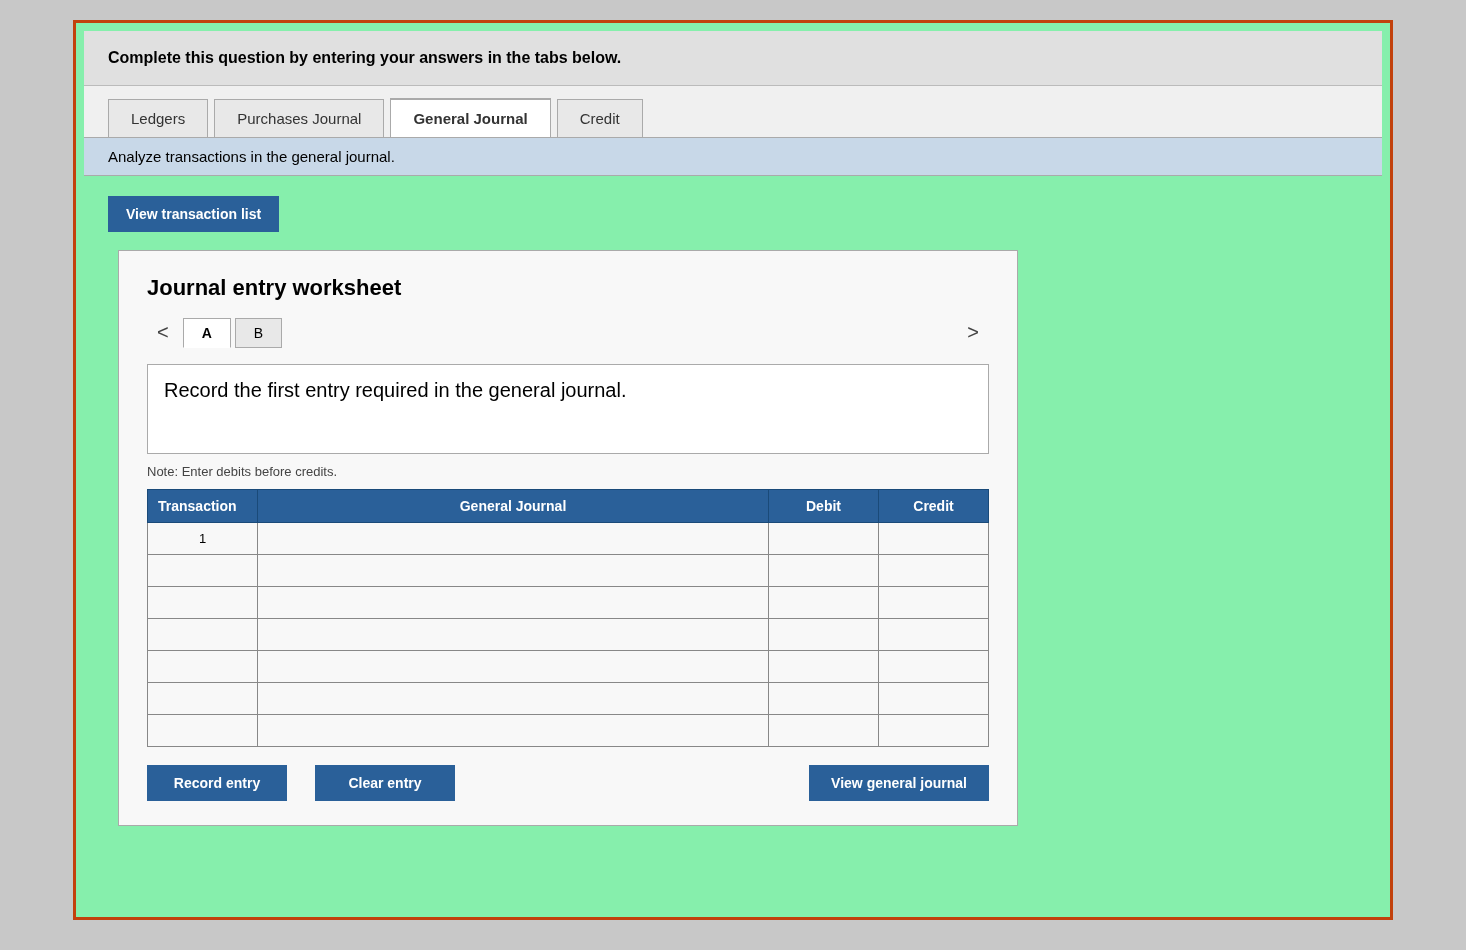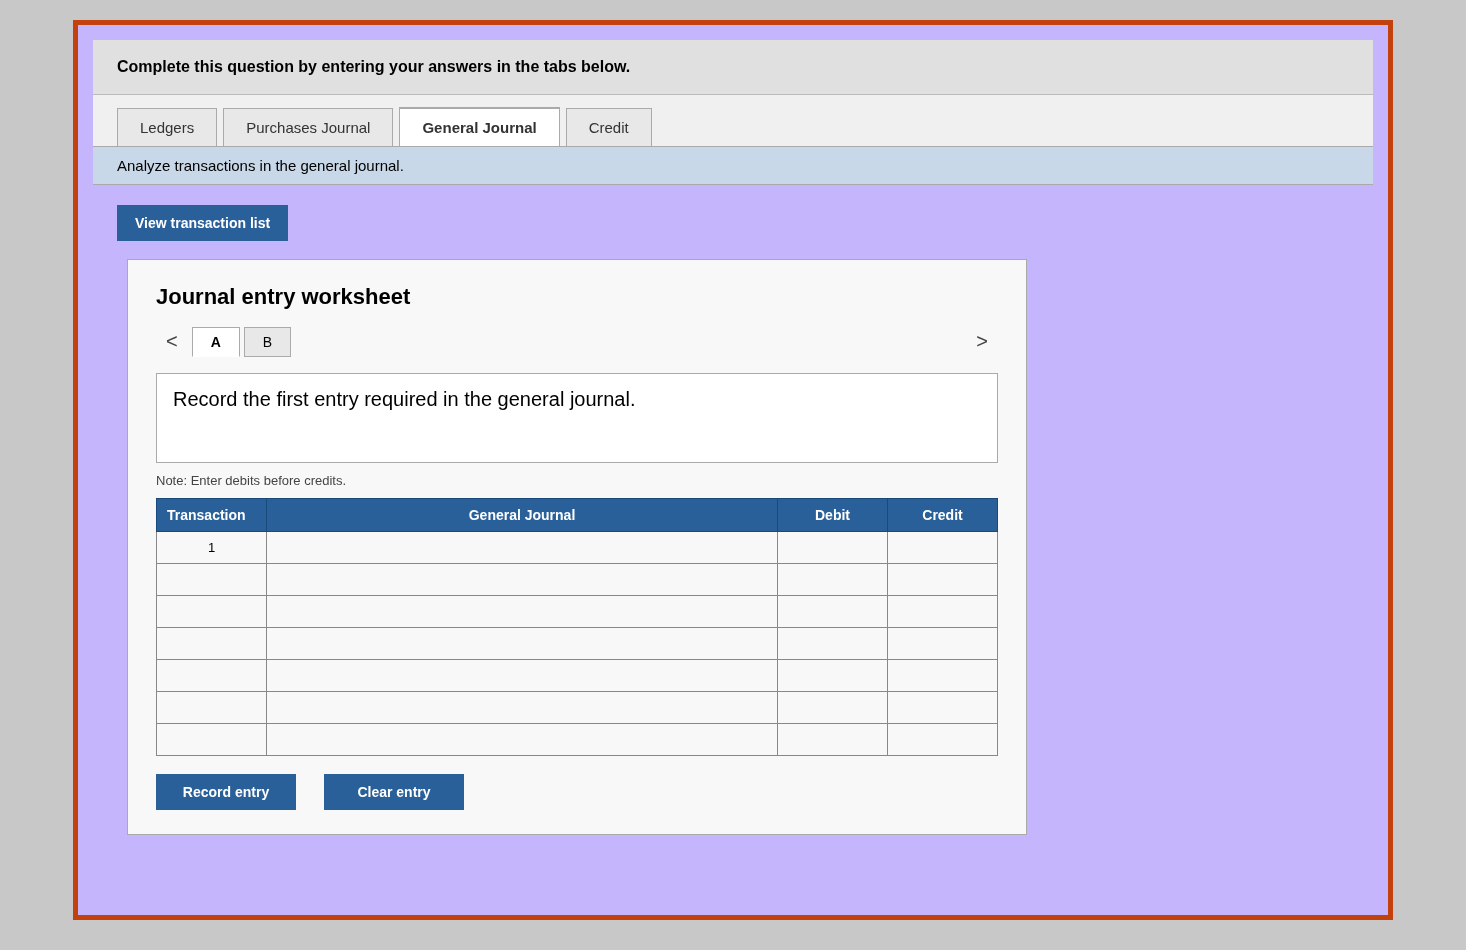--- a/index.html
+++ b/index.html
@@ -6,25 +6,25 @@
     body {
       font-family: Arial, sans-serif;
       background: #c8c8c8;
       min-height: 950px;
       display: flex;
       align-items: flex-start;
       justify-content: center;
       padding: 20px;
     }
     .main-container {
-      background: #c4b5fd;
-      border: 5px solid #c2410c;
+      background: #86efac;
+      border: 3px solid #c2410c;
       width: 1320px;
       min-height: 900px;
-      padding: 15px;
+      padding: 8px;
     }
     .instruction-bar {
       background: #e0e0e0;
       padding: 18px 24px;
       font-size: 16px;
       font-weight: bold;
       border-bottom: 1px solid #bbb;
     }
     .tabs-row {
       display: flex;
@@ -287,16 +287,19 @@
           </tbody>
       </table>
 
       <div class="action-buttons">
         <button class="action-btn">
           <span>Record entry</span>
         </button>
         <button class="action-btn">
           <span>Clear entry</span>
         </button>
+        <button class="action-btn view-journal">
+          <span>View general journal</span>
+        </button>
       </div>
     </div>
   </div>
 </div>
 
 </body></html>

